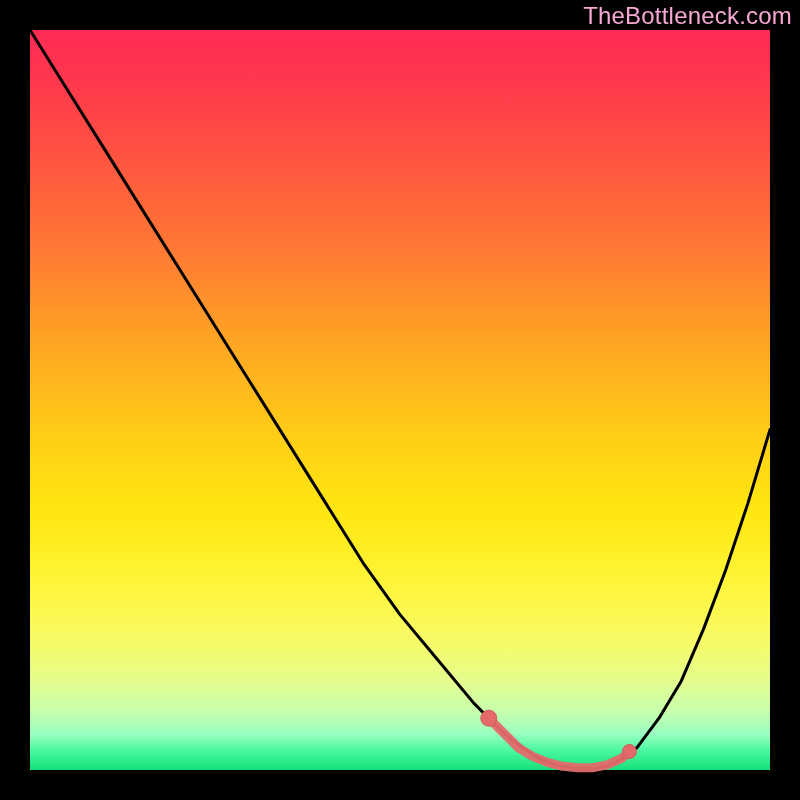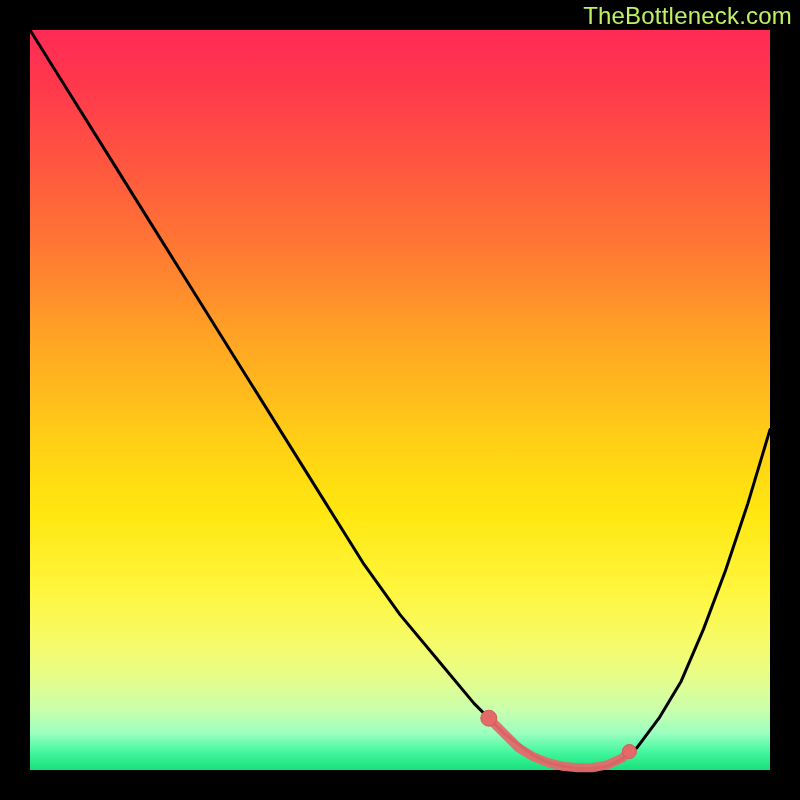--- a/index.html
+++ b/index.html
@@ -14,21 +14,21 @@
   .frame {
     position: relative;
     width: 800px;
     height: 800px;
     background: #000;
   }
   .watermark {
     position: absolute;
     top: 2px;
     right: 8px;
-    color: #bef264;
+    color: #f9a8d4;
     font-size: 24px;
     font-weight: 500;
     letter-spacing: 0.2px;
     z-index: 5;
   }
   .plot {
     position: absolute;
     left: 30px;
     top: 30px;
     width: 740px;

